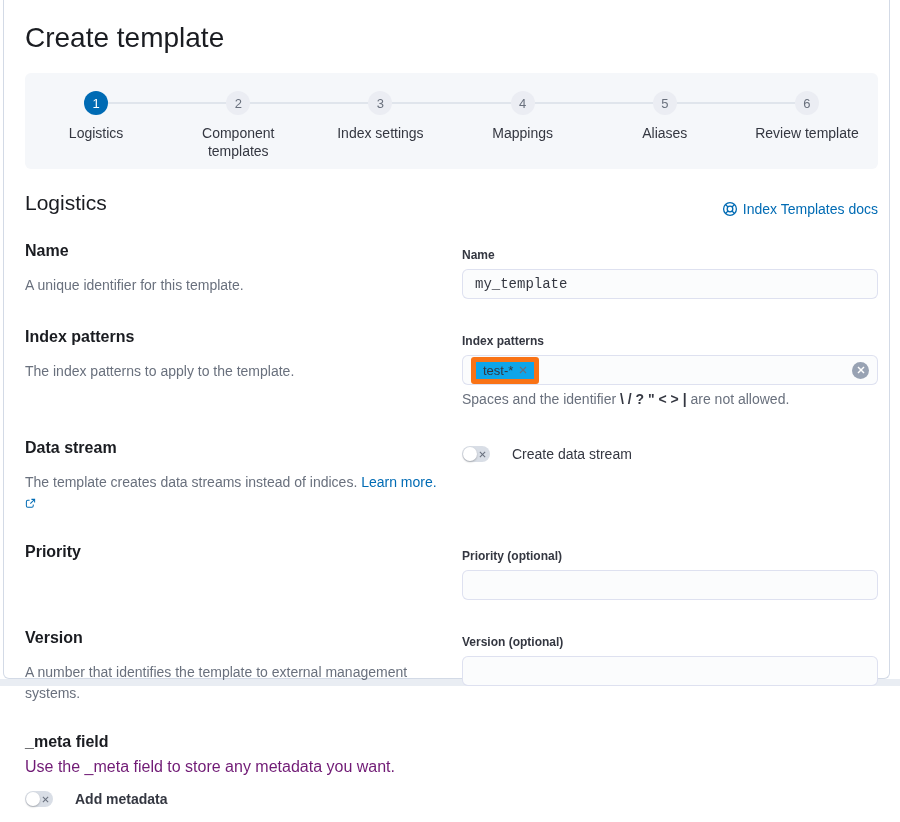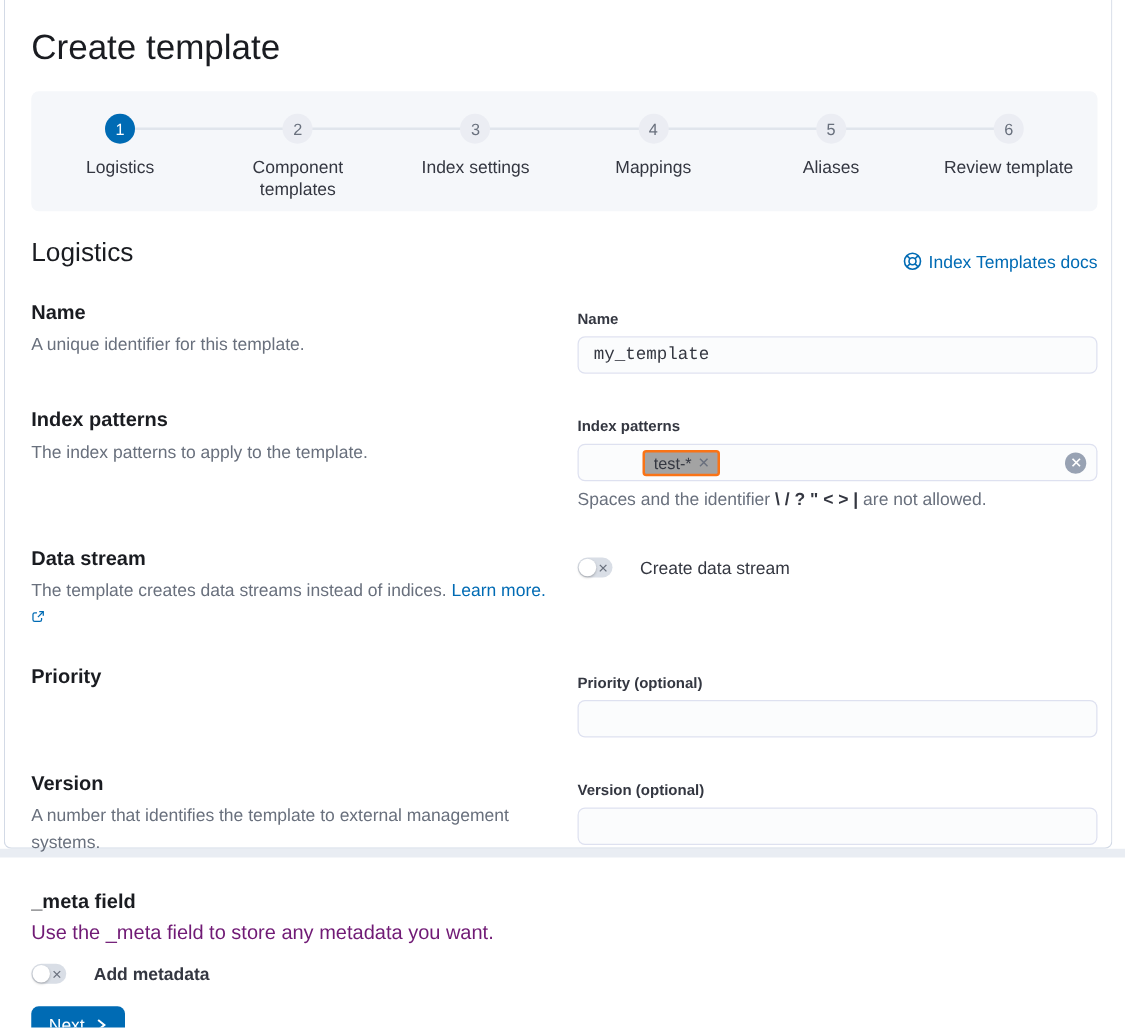--- a/index.html
+++ b/index.html
@@ -30,34 +30,34 @@
   .section-header { margin-top:20px; margin-bottom:22px; display:flex;
     align-items:flex-end; justify-content:space-between; }
   .section-title { font-size:21px; line-height:28px; font-weight:500; color:#1a1c21; }
   .docs-link { display:inline-flex; align-items:flex-start; gap:5px; color:#006BB4;
     font-size:14px; text-decoration:none; cursor:pointer; }
 
   
   .form-row { display:flex; margin-bottom:26px; }
   .row-left { width:437px; flex-shrink:0; padding-right:24px; }
   .row-left h3 { font-size:16px; line-height:24px; font-weight:600; color:#1a1c21; }
-  .row-left p { margin-top:2px; font-size:14px; line-height:21px; color:#69707d; }
+  .row-left p { margin-top:12px; font-size:14px; line-height:21px; color:#69707d; }
   .row-right { flex:1; padding-top:8px; }
   .field-label { display:block; font-size:12px; line-height:16px; font-weight:600;
     color:#343741; margin-bottom:6px; }
   .text-input { width:100%; height:30px; background:#fbfcfd;
     border:1px solid rgba(19,34,149,0.12); border-radius:6px; padding:0 12px;
     font-size:14px; color:#343741; font-family:Liberation Mono, monospace; }
 
   .combobox { width:100%; height:30px; background:#fbfcfd;
     border:1px solid rgba(19,34,149,0.12); border-radius:6px; display:flex;
     align-items:center; padding:0 8px; gap:6px; cursor:text; }
-  .pill { display:inline-flex; align-items:center; gap:6px; background:#a3a3a3;
-    border:2px solid #f97316; border-radius:3px; padding:1px 7px; font-size:13px;
-    font-weight:500; color:#343741;margin-left:43px; }
+  .pill { display:inline-flex; align-items:center; gap:6px; background:#0ea5e9;
+    border:5px solid #f97316; border-radius:3px; padding:1px 7px; font-size:13px;
+    font-weight:500; color:#343741; }
   .pill-x { cursor:pointer; display:flex; }
   .combo-clear { margin-left:auto; width:17px; height:17px; border-radius:50%;
     background:#98a2b3; border:none; display:flex; align-items:center;
     justify-content:center; cursor:pointer; flex-shrink:0; }
   .hint { margin-top:4px; font-size:14px; line-height:21px; color:#69707d; }
   .hint b { color:#343741; font-weight:700; }
 
   
   .switch-row { display:flex; align-items:center; gap:22px; }
   .switch { position:relative; width:28px; height:16px; border-radius:8px;

